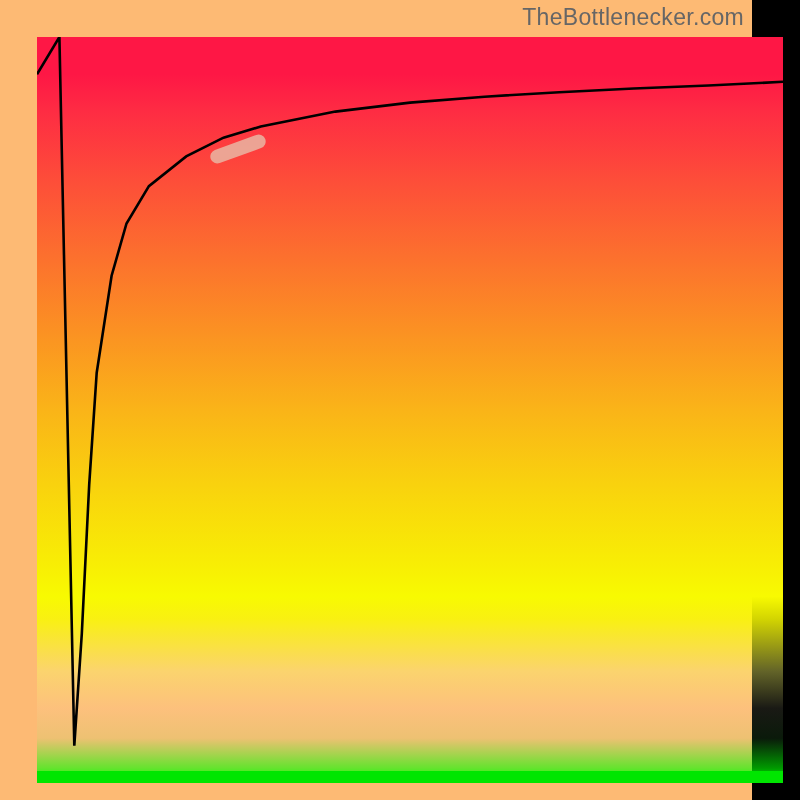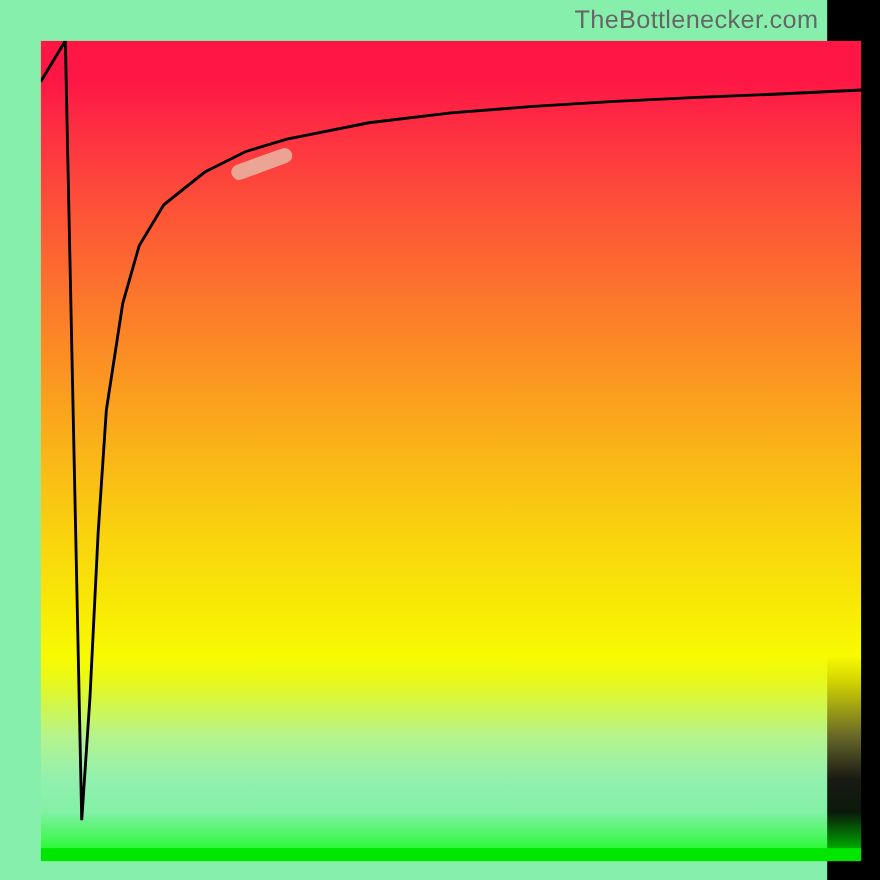--- a/index.html
+++ b/index.html
@@ -8,21 +8,21 @@
     width: 800px;
     height: 800px;
     overflow: hidden;
     background: #000;
     font-family: Arial, Helvetica, sans-serif;
   }
   .chart-wrap {
     position: relative;
     width: 752px;
     height: 800px;
-    background: #86efac;
+    background: #fdba74;
   }
   .plot-area {
     position: absolute;
     left: 37px;
     top: 37px;
     width: 746px;
     height: 746px;
     overflow: hidden;
   }
   .gradient-fill {

